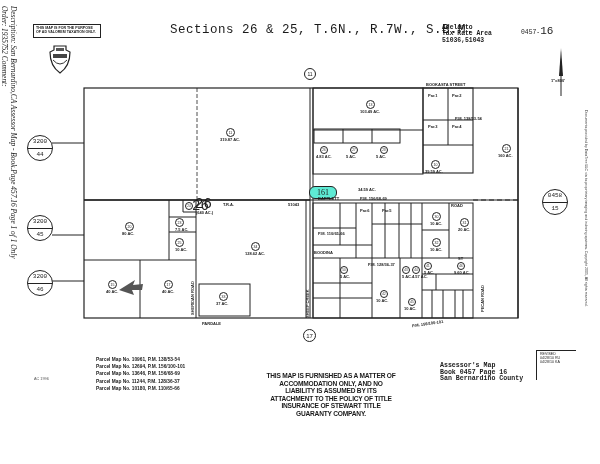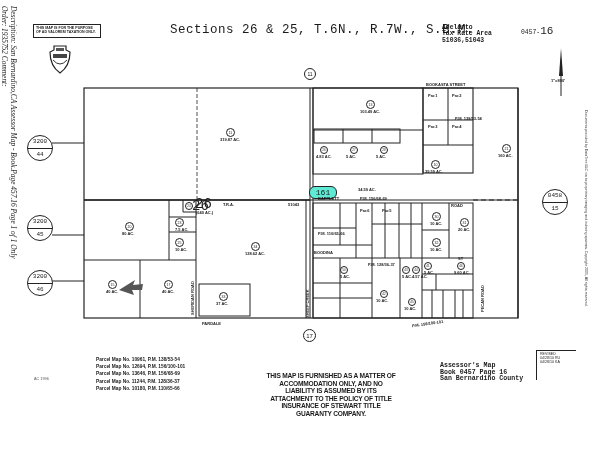--- a/index.html
+++ b/index.html
@@ -148,21 +148,21 @@
   <polygon points="119,290 135,280 133,285 143,284 142,290 132,290 134,295" fill="#555"></polygon>
 
   <text x="192" y="210" font-size="14" fill="#222">26</text>
 </svg>
 
 <div class="abs" style="left:195px;top:196px;font-size:14px;font-family:'Liberation Mono',monospace">26</div>
 <div class="abs tiny" style="left:196px;top:210px">(640 AC.)</div>
 <div class="abs tiny" style="left:223px;top:202px">T.R.A.</div>
 <div class="abs tiny" style="left:288px;top:202px">51043</div>
 
-<div class="abs roundlbl" style="left:309px;top:186px;width:26px;height:11px;border-radius:6px;font-size:8px;font-family:Liberation Mono, monospace;background:#5eead4">161</div>
+<div class="abs roundlbl" style="left:309px;top:186px;width:26px;height:11px;border-radius:6px;font-size:8px;font-family:Liberation Serif, serif;background:#5eead4">161</div>
 
 <div class="abs bubble" style="left:27px;top:135px">
     <span>3200</span>
     <span>44</span>
   </div>
 <div class="abs bubble" style="left:27px;top:215px">
     <span>3200</span>
     <span>45</span>
   </div>
 <div class="abs bubble" style="left:27px;top:270px">

